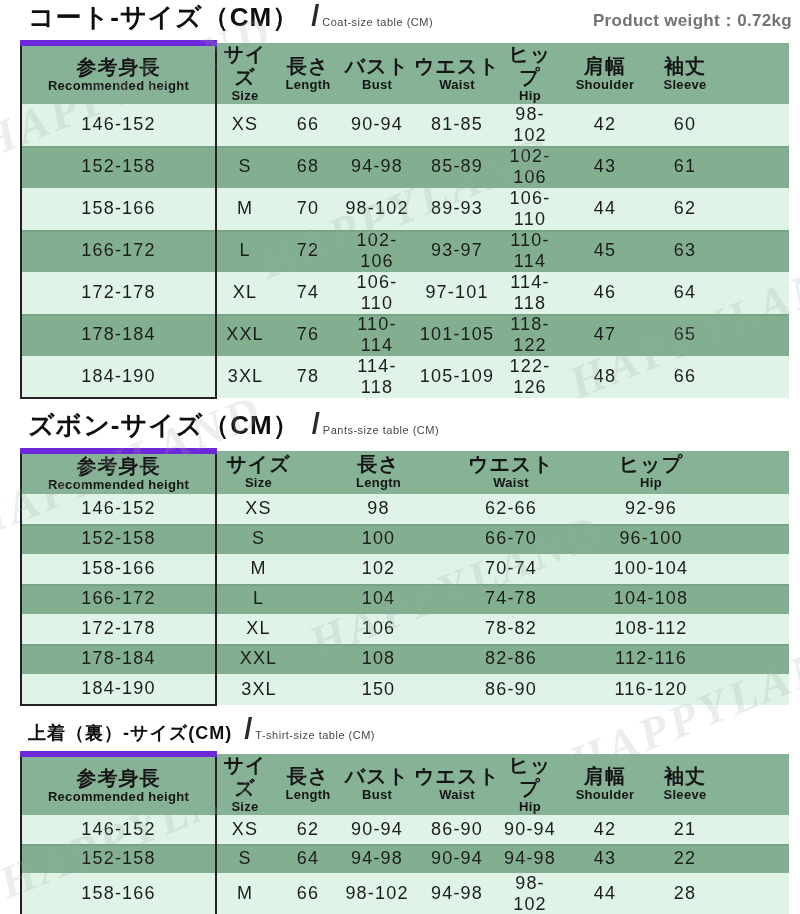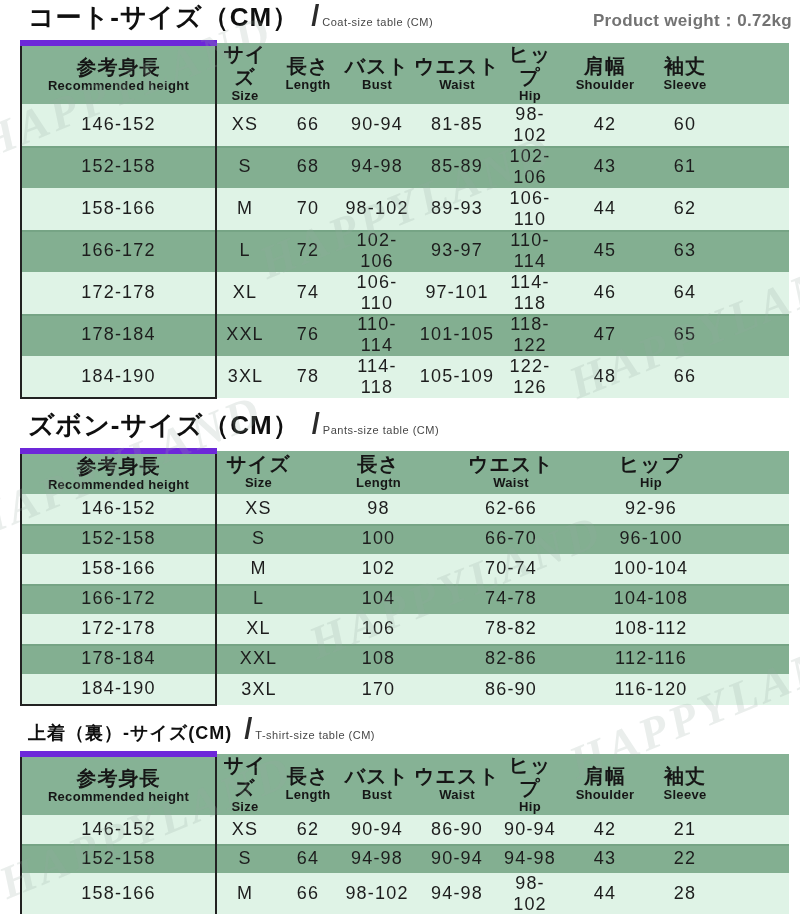--- a/index.html
+++ b/index.html
@@ -296,21 +296,21 @@
             <td>178-184</td>
             <td>XXL</td>
             <td>108</td>
             <td>82-86</td>
             <td>112-116</td>
             <td></td>
           </tr>
           <tr>
             <td>184-190</td>
             <td>3XL</td>
-            <td>170</td>
+            <td>150</td>
             <td>86-90</td>
             <td>116-120</td>
             <td></td>
           </tr>
         </tbody>
     </table>
   </div>
 
   <div class="section s3">
     <div class="title-row">

